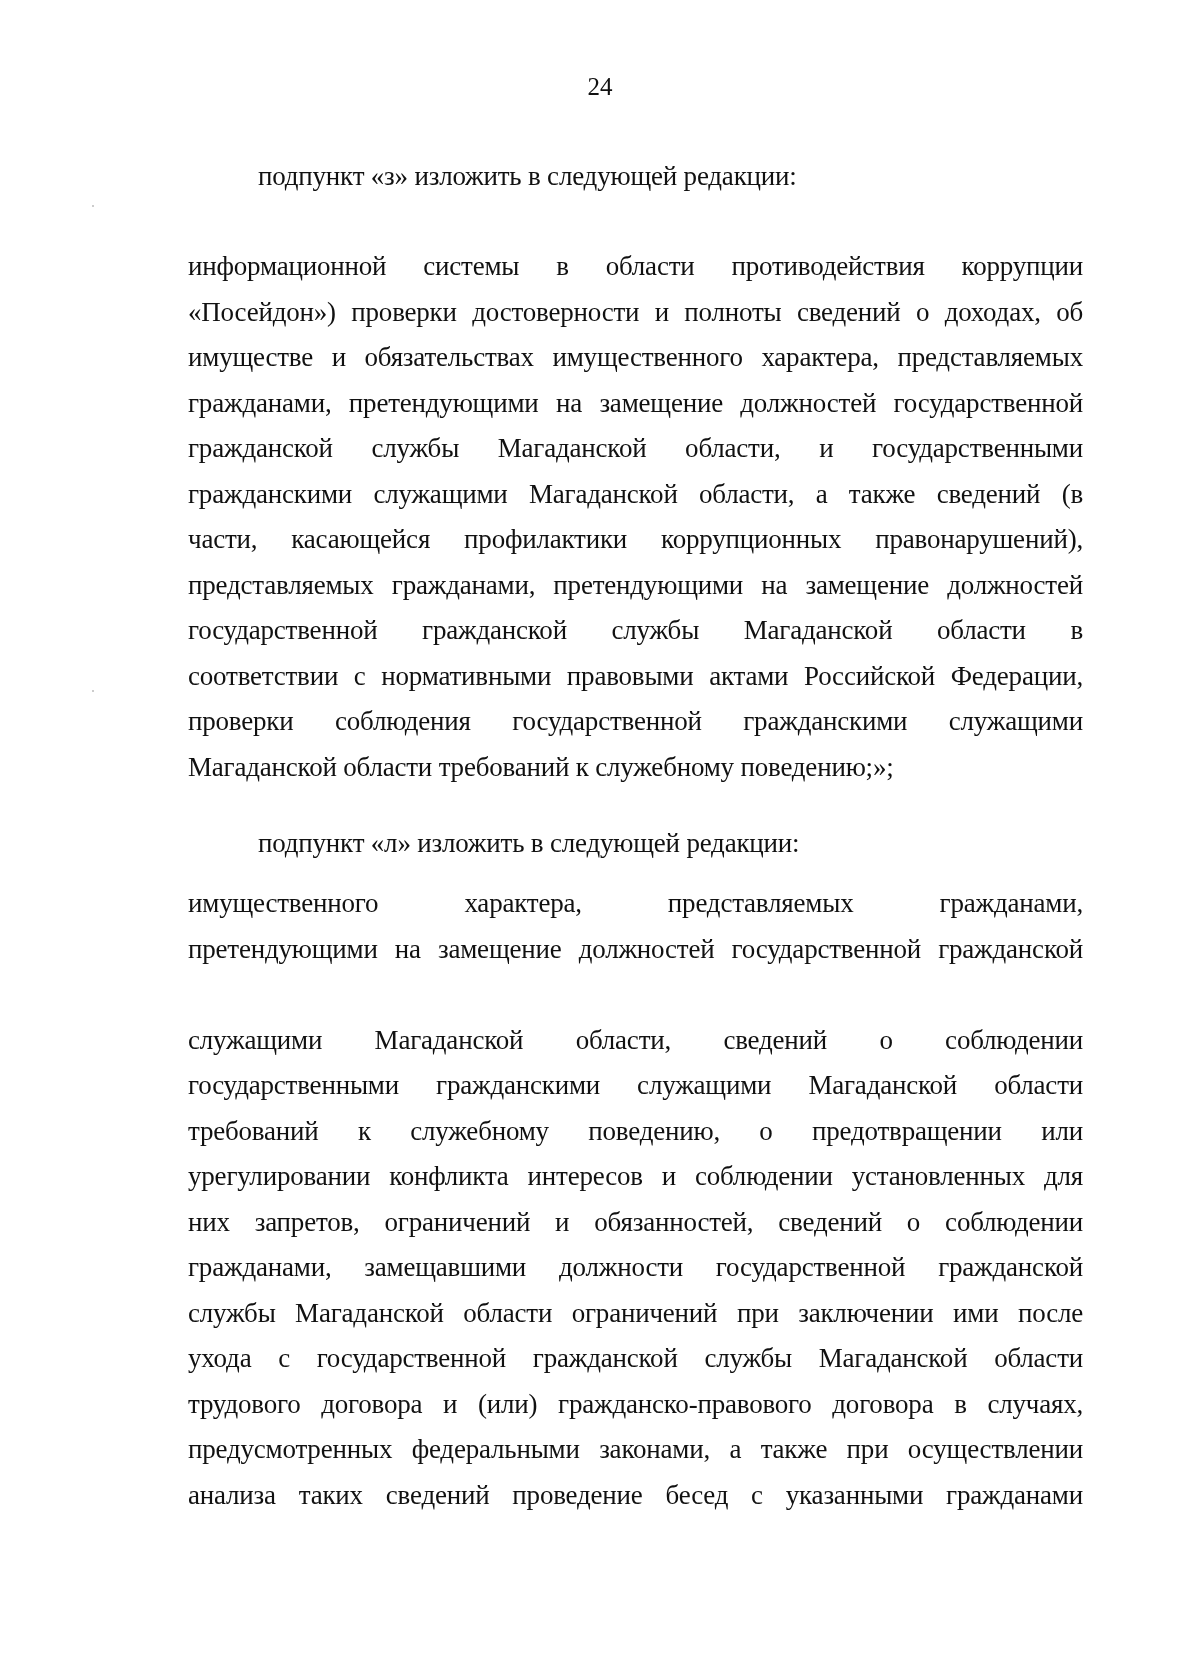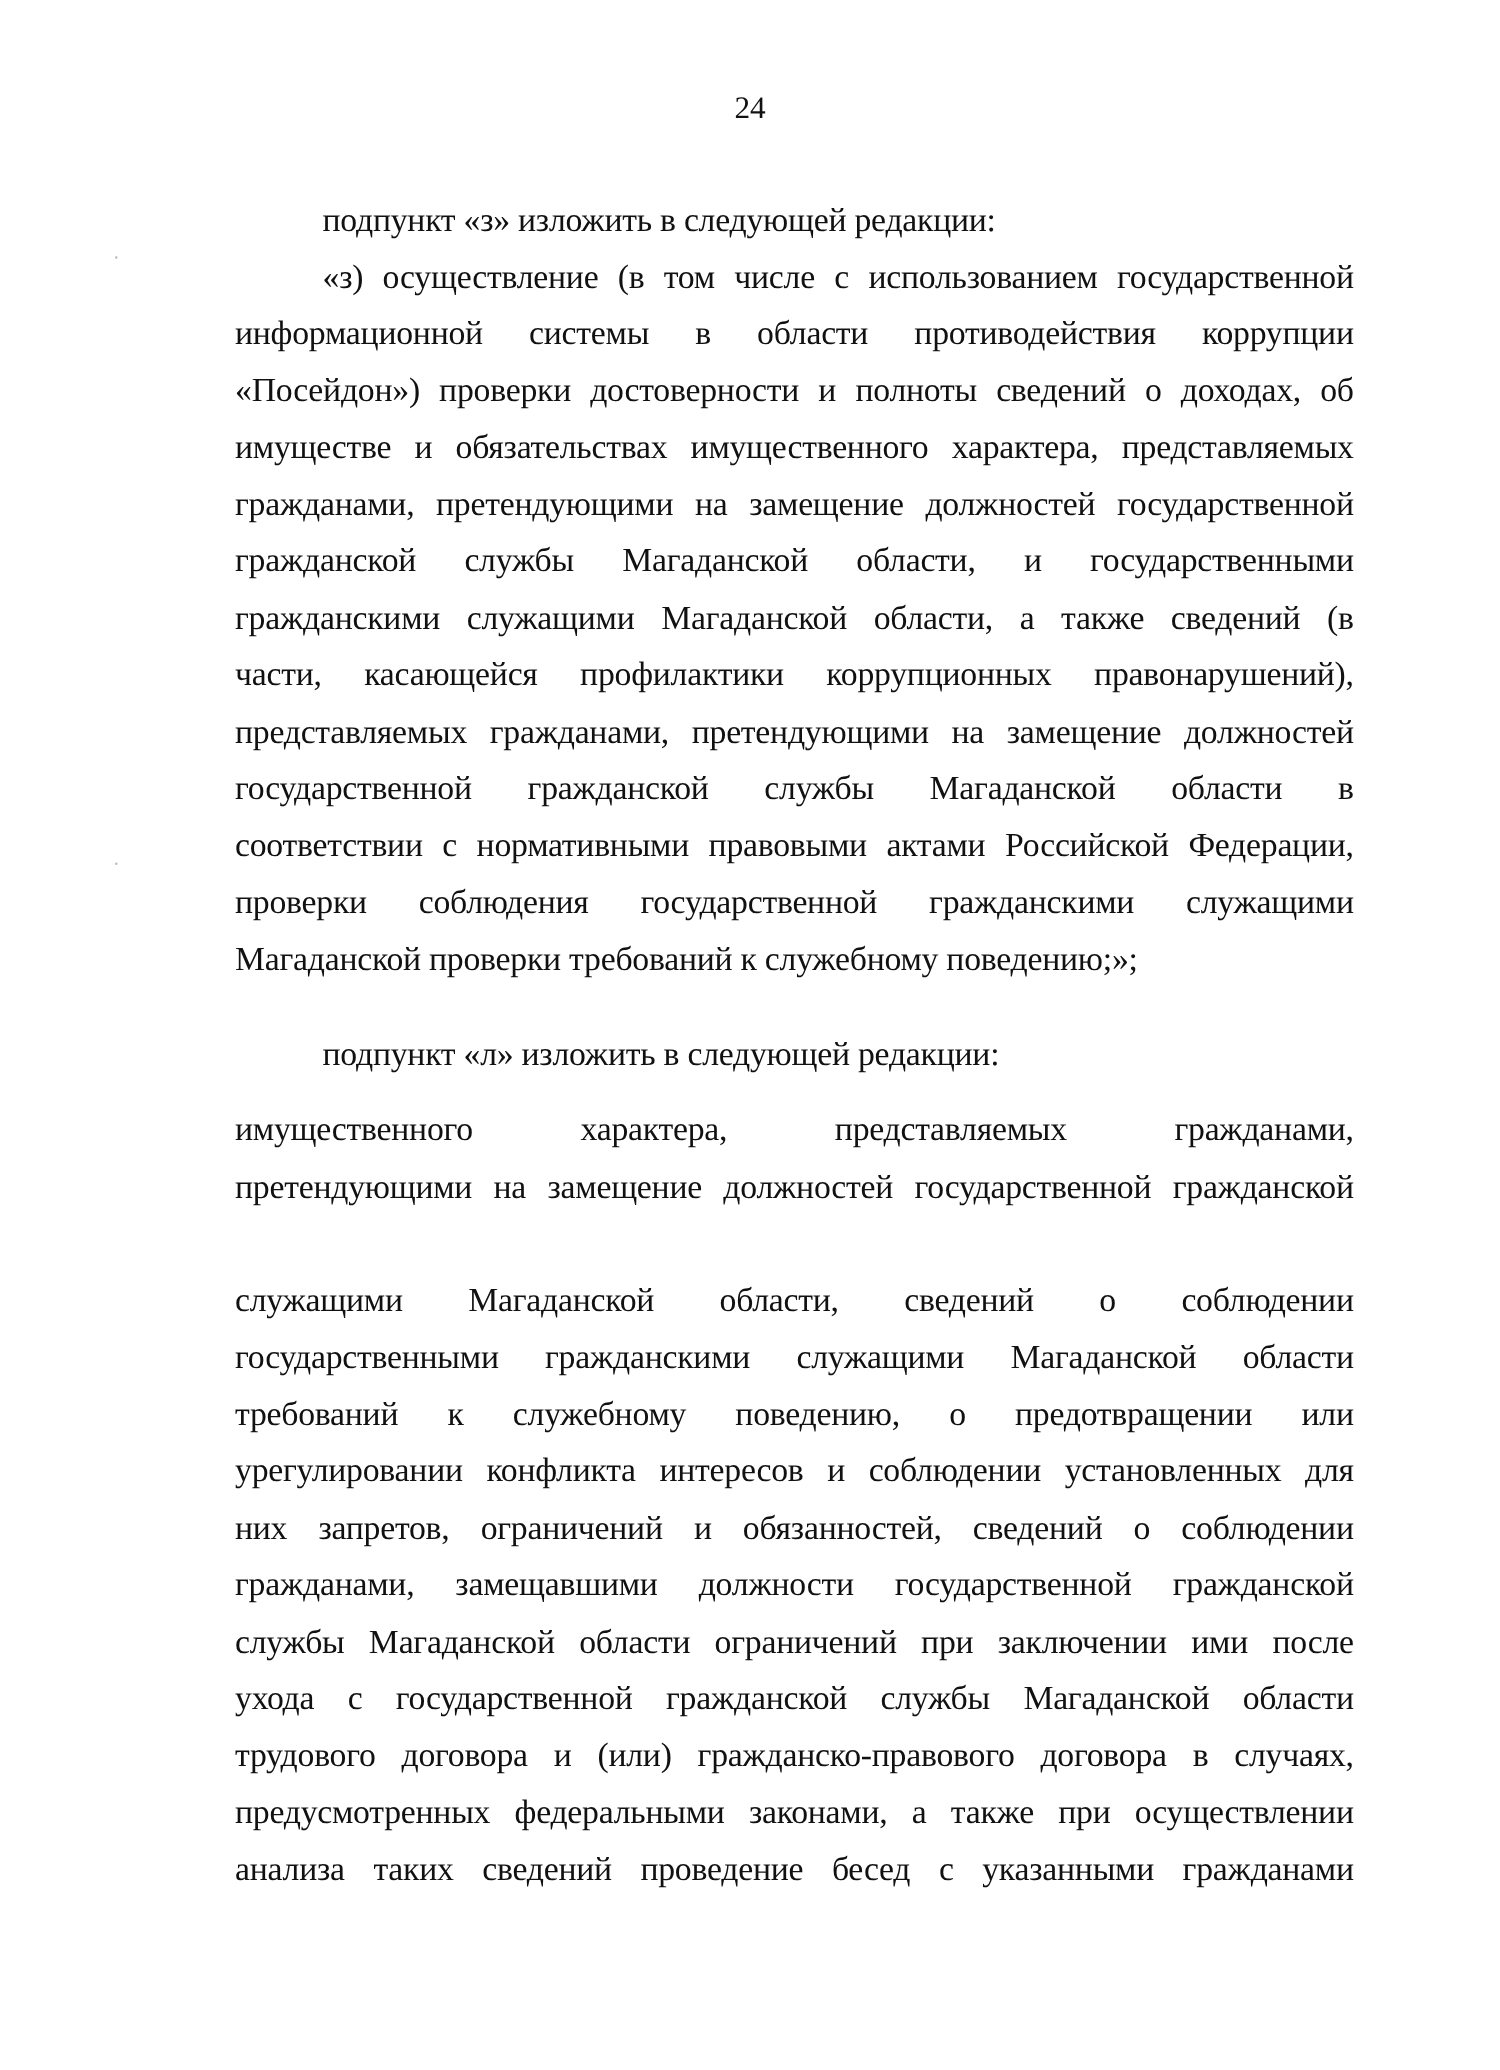--- a/index.html
+++ b/index.html
@@ -59,33 +59,32 @@
       border-radius: 1px;
     }
   </style>
 </head>
 <body>
 
 <div class="page">
   <div class="page-number">24</div>
 
   <div class="line indent last" style="top:128px;">подпункт «з» изложить в следующей редакции:</div>
-  <div class="line indent" style="top:173px;">«з) осуществление (в том числе с использованием государственной</div>
   <div class="line" style="top:218px;">информационной системы в области противодействия коррупции</div>
   <div class="line" style="top:264px;">«Посейдон») проверки достоверности и полноты сведений о доходах, об</div>
   <div class="line" style="top:309px;">имуществе и обязательствах имущественного характера, представляемых</div>
   <div class="line" style="top:355px;">гражданами, претендующими на замещение должностей государственной</div>
   <div class="line" style="top:400px;">гражданской службы Магаданской области, и государственными</div>
   <div class="line" style="top:446px;">гражданскими служащими Магаданской области, а также сведений (в</div>
   <div class="line" style="top:491px;">части, касающейся профилактики коррупционных правонарушений),</div>
   <div class="line" style="top:537px;">представляемых гражданами, претендующими на замещение должностей</div>
   <div class="line" style="top:582px;">государственной гражданской службы Магаданской области в</div>
   <div class="line" style="top:628px;">соответствии с нормативными правовыми актами Российской Федерации,</div>
   <div class="line" style="top:673px;">проверки соблюдения государственной гражданскими служащими</div>
-  <div class="line last" style="top:719px;">Магаданской проверки требований к служебному поведению;»;</div>
+  <div class="line last" style="top:719px;">Магаданской области требований к служебному поведению;»;</div>
 
   <div class="line indent last" style="top:795px;">подпункт «л» изложить в следующей редакции:</div>
   <div class="line" style="top:855px;">имущественного характера, представляемых гражданами,</div>
   <div class="line" style="top:901px;">претендующими на замещение должностей государственной гражданской</div>
   <div class="line" style="top:992px;">служащими Магаданской области, сведений о соблюдении</div>
   <div class="line" style="top:1037px;">государственными гражданскими служащими Магаданской области</div>
   <div class="line" style="top:1083px;">требований к служебному поведению, о предотвращении или</div>
   <div class="line" style="top:1128px;">урегулировании конфликта интересов и соблюдении установленных для</div>
   <div class="line" style="top:1174px;">них запретов, ограничений и обязанностей, сведений о соблюдении</div>
   <div class="line" style="top:1219px;">гражданами, замещавшими должности государственной гражданской</div>

